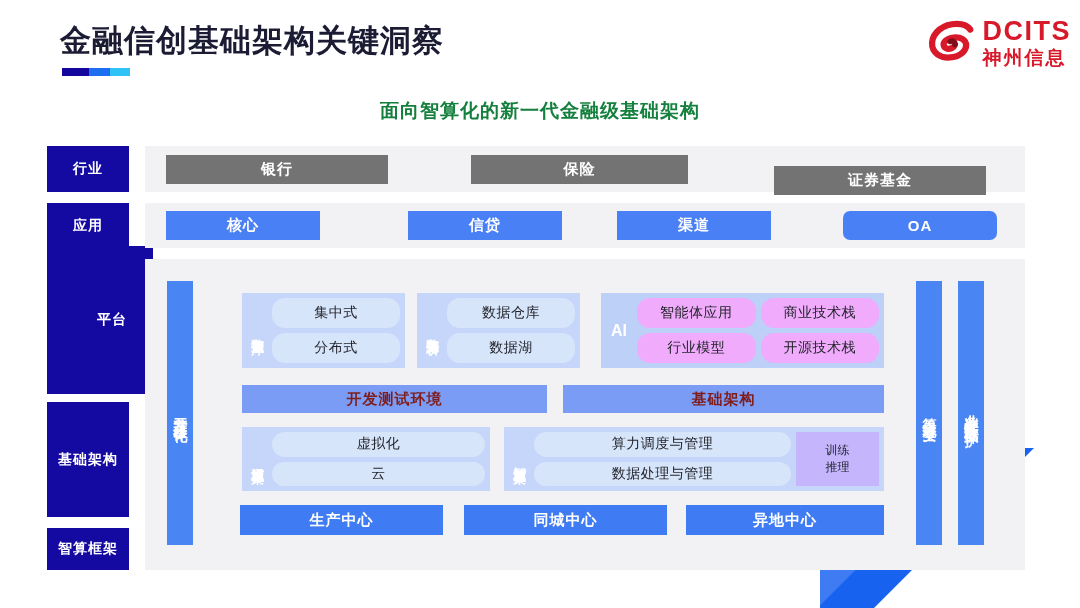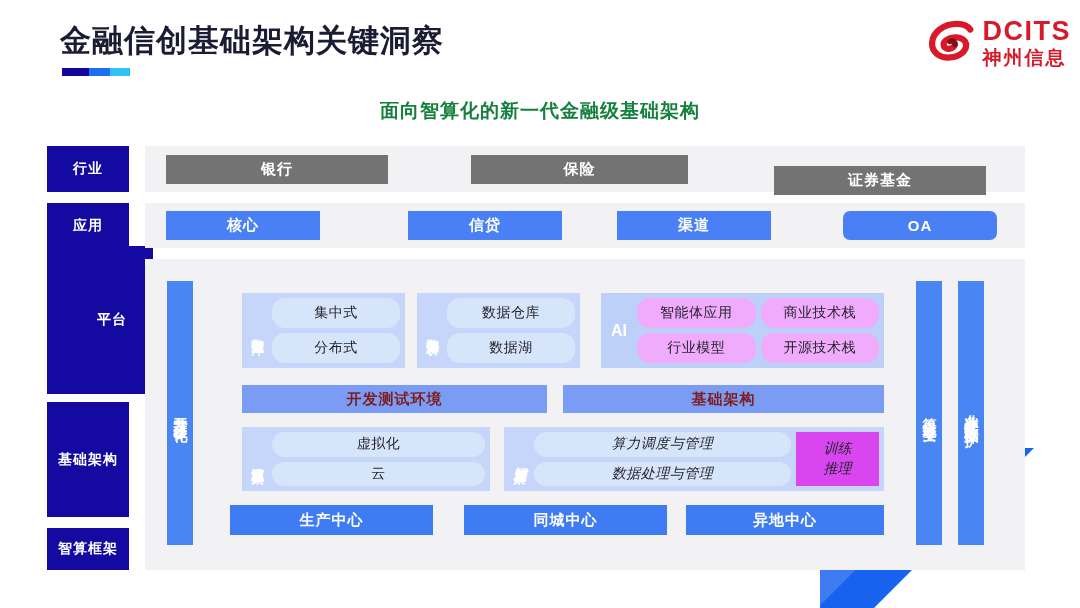--- a/index.html
+++ b/index.html
@@ -277,33 +277,33 @@
     display: flex;
     align-items: center;
     justify-content: center;
     letter-spacing: 1px;
   }
   .env-dev  { left: 242px; top: 385px; width: 305px; height: 28px; }
   .env-prod { left: 563px; top: 385px; width: 321px; height: 28px; }
 
   
   .g-gen { left: 242px; top: 427px; width: 248px; height: 64px; }
-  .g-intel { left: 504px; top: 427px; width: 380px; height: 64px; font-style: italic; }
+  .g-intel { left: 504px; top: 427px; width: 380px; height: 64px; }
   .intel-inner {
     display: flex;
     gap: 5px;
     flex: 1 1 auto;
   }
   .intel-stack { flex: 1 1 auto; display: flex; flex-direction: column; gap: 5px; }
   .train-card {
     width: 83px;
     flex: 0 0 auto;
-    background: #d946ef;
+    background: #c4b5fd;
     color: #24252c;
-    font-size: 14px;
+    font-size: 12px;
     display: flex;
     flex-direction: column;
     align-items: center;
     justify-content: center;
     line-height: 1.4;
     text-align: center;
   }
 
   
   .dcchip {
@@ -311,21 +311,21 @@
     background: #3f7cf3;
     color: #ffffff;
     font-weight: bold;
     font-size: 15px;
     height: 30px;
     display: flex;
     align-items: center;
     justify-content: center;
     letter-spacing: 1px;
   }
-  .dc1 { left: 230px; top: 505px; width: 203px; }
+  .dc1 { left: 240px; top: 505px; width: 203px; }
   .dc2 { left: 464px; top: 505px; width: 203px; }
   .dc3 { left: 686px; top: 505px; width: 198px; }
 </style>
 </head>
 <body>
 
 <div class="slide">
 
   <div class="corner-stripes">
     <i class="stripe s1"></i>

